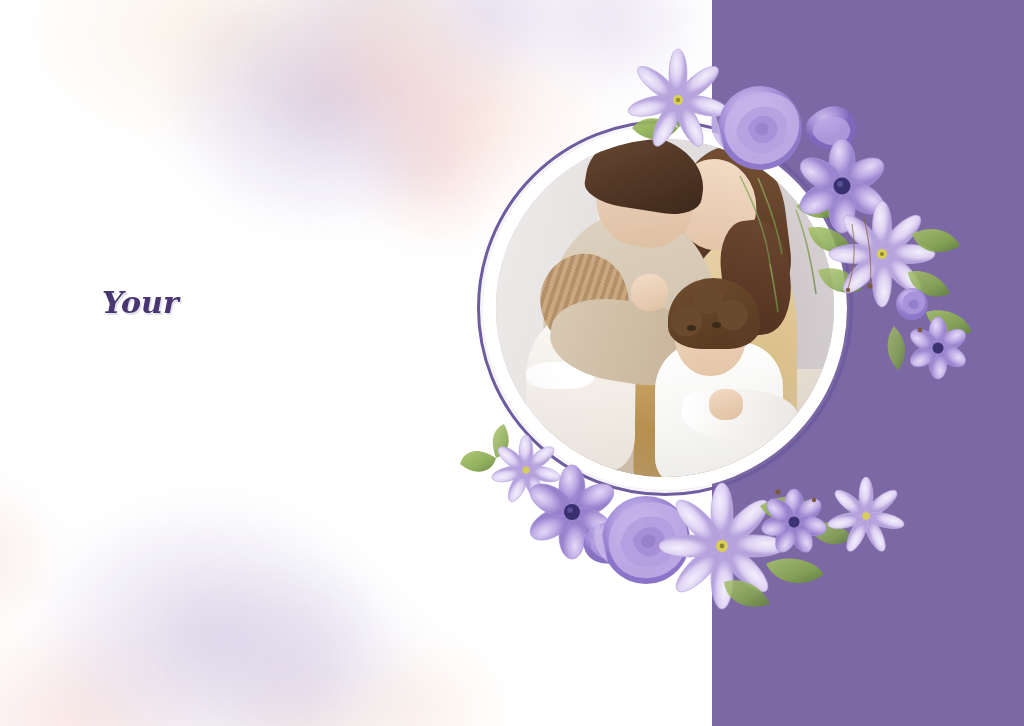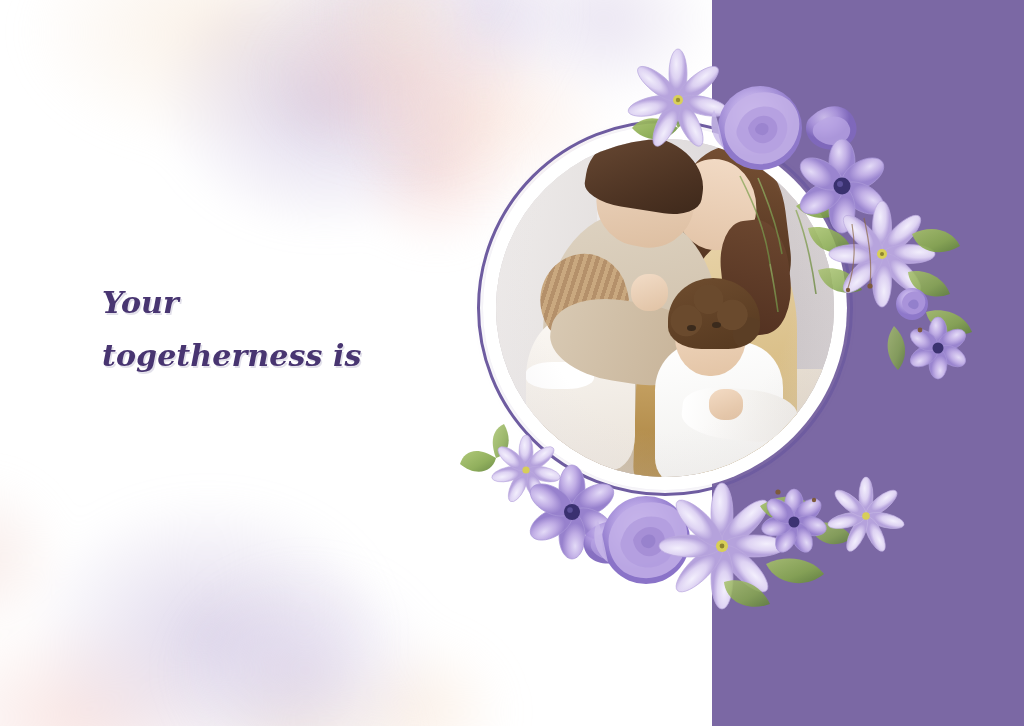--- a/index.html
+++ b/index.html
@@ -202,21 +202,20 @@
   <div class="wash wash-tl"></div>
   <div class="wash wash-tl2"></div>
   <div class="wash wash-tr"></div>
   <div class="wash wash-bl"></div>
   <div class="wash wash-bl2"></div>
 
   <div class="purple-panel" style="background: rgb(123, 104, 164);"></div>
 
   <div class="quote" style="color: rgb(72, 53, 113);">
     <span>Your</span>
-    <span>togetherness is</span>
   </div>
 
   <div class="frame">
     <div class="ring-white"></div>
     <div class="photo">
       <div class="ph-bg"></div>
       <div class="ph-bg2"></div>
       <div class="ph-wall-r"></div>
       <div class="ph-floor"></div>
       <div class="ph-box"></div>

